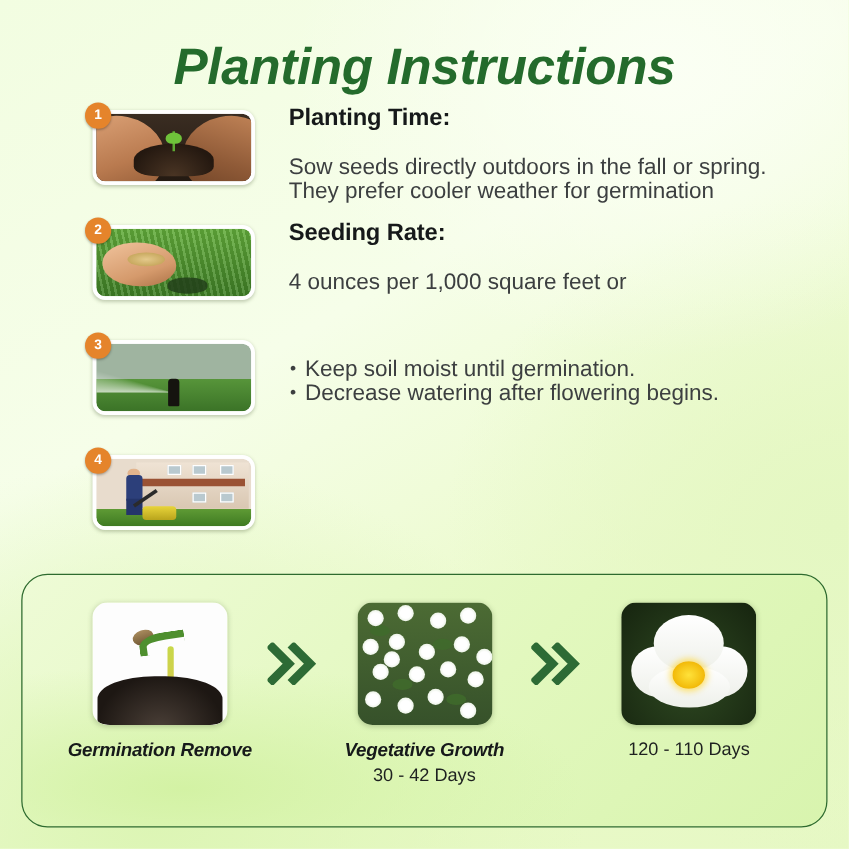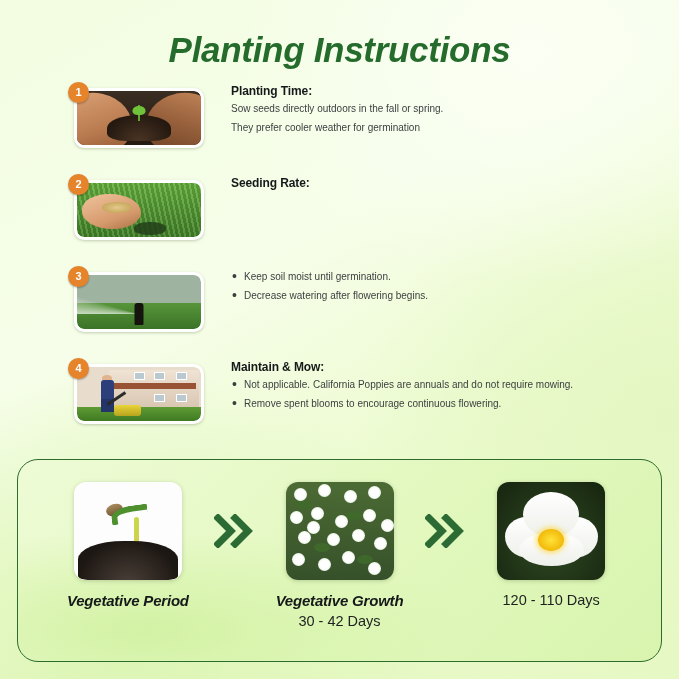--- a/index.html
+++ b/index.html
@@ -16,21 +16,21 @@
       radial-gradient(ellipse 70% 55% at 78% 8%, #fbfff4 0%, rgba(251,255,244,0) 62%),
       radial-gradient(ellipse 85% 70% at 18% 96%, #dcf5b4 0%, rgba(220,245,180,0) 60%),
       radial-gradient(ellipse 70% 60% at 98% 62%, #e4f7c2 0%, rgba(228,247,194,0) 65%),
       linear-gradient(150deg,#f2fde1 0%,#f6fee9 38%,#eafac9 72%,#e6f8c4 100%);
   }
 
   
   .title {
     position:absolute; left:0; top:30px; width:679px;
     text-align:center;
-    font-size:35px; font-weight:bold; font-style:italic;
+    font-size:41px; font-weight:bold; font-style:italic;
     color:#246b2c; letter-spacing:-0.3px;
   }
 
   
   .steps { position:absolute; left:0; top:84px; width:679px; }
   .step { position:relative; height:92px; }
   .thumb-wrap {
     position:absolute; left:74px; top:4px;
     width:130px; height:60px;
   }
@@ -47,24 +47,24 @@
     position:absolute; left:-6px; top:-6px;
     width:21px; height:21px; border-radius:50%;
     background:#e5842b;
     color:#fff; font-size:11px; font-weight:bold;
     line-height:21px; text-align:center;
     box-shadow:0 1px 2px rgba(0,0,0,0.3);
     z-index:4;
   }
   .step-text { position:absolute; left:231px; top:0; right:8px; }
   .step-head {
-    font-size:12px; font-weight:bold; color:#16191a;
+    font-size:19px; font-weight:bold; color:#16191a;
     letter-spacing:-0.1px; margin-bottom:2px;
   }
-  .step-body { font-size:10px; color:#3c3f40; line-height:18.5px; }
+  .step-body { font-size:18px; color:#3c3f40; line-height:18.5px;margin-top:18px; }
   .step-body .ln { white-space:nowrap; }
   .blist { list-style:none; }
   .blist li { position:relative; padding-left:13px; }
   .blist li::before {
     content:"•"; position:absolute; left:1px; top:-1px;
     font-size:14px; color:#3c3f40;
   }
 
   
   .art-soil { background:linear-gradient(#3a2d22,#241a12); }
@@ -283,20 +283,21 @@
             <div class="palm"></div>
               <div class="seeds"></div>
               <div class="dark"></div>
           </div>
         </div>
         <div class="badge">2</div>
       </div>
       <div class="step-text">
         <div class="step-head">Seeding Rate:</div>
         <div class="step-body">
+          <div class="ln">4 ounces per 1,000 square feet or</div>
         </div>
       </div>
     </div>
 
     <div class="step">
       <div class="thumb-wrap">
         <div class="thumb">
           <div class="art art-sprink">
             <div class="spray"></div>
               <div class="head"></div>
@@ -325,44 +326,37 @@
               <div class="win w5"></div>
             <div class="man-head"></div>
               <div class="man-body"></div>
               <div class="man-legs"></div>
             <div class="handle"></div>
               <div class="mower"></div>
           </div>
         </div>
         <div class="badge">4</div>
       </div>
-      <div class="step-text">
-        <div class="step-head">Maintain &amp; Mow:</div>
-        <ul class="step-body blist">
-          <li>Not applicable. California Poppies are annuals and do not require mowing.</li>
-          <li>Remove spent blooms to encourage continuous flowering.</li>
-        </ul>
-      </div>
     </div>
 
   </div>
 
   <div class="panel">
     <div class="stages">
 
       <div class="stage">
         <div class="stage-img">
           <div class="seed-art" style="position:absolute;inset:0;">
             <div class="husk"></div>
               <div class="hook"></div>
             <div class="stem"></div>
               <div class="clump"></div>
           </div>
         </div>
-        <div class="stage-label">Vegetative Period</div>
+        <div class="stage-label">Germination Remove</div>
       </div>
 
       <div class="chev">
         <svg width="40" height="34" viewBox="0 0 40 34">
           <path d="M4 4 L17 17 L4 30" fill="none" stroke="#2d6b35" stroke-width="7" stroke-linecap="square" stroke-linejoin="miter"></path>
           <path d="M21 4 L34 17 L21 30" fill="none" stroke="#2d6b35" stroke-width="7" stroke-linecap="square" stroke-linejoin="miter"></path>
         </svg>
       </div>
 
       <div class="stage">

